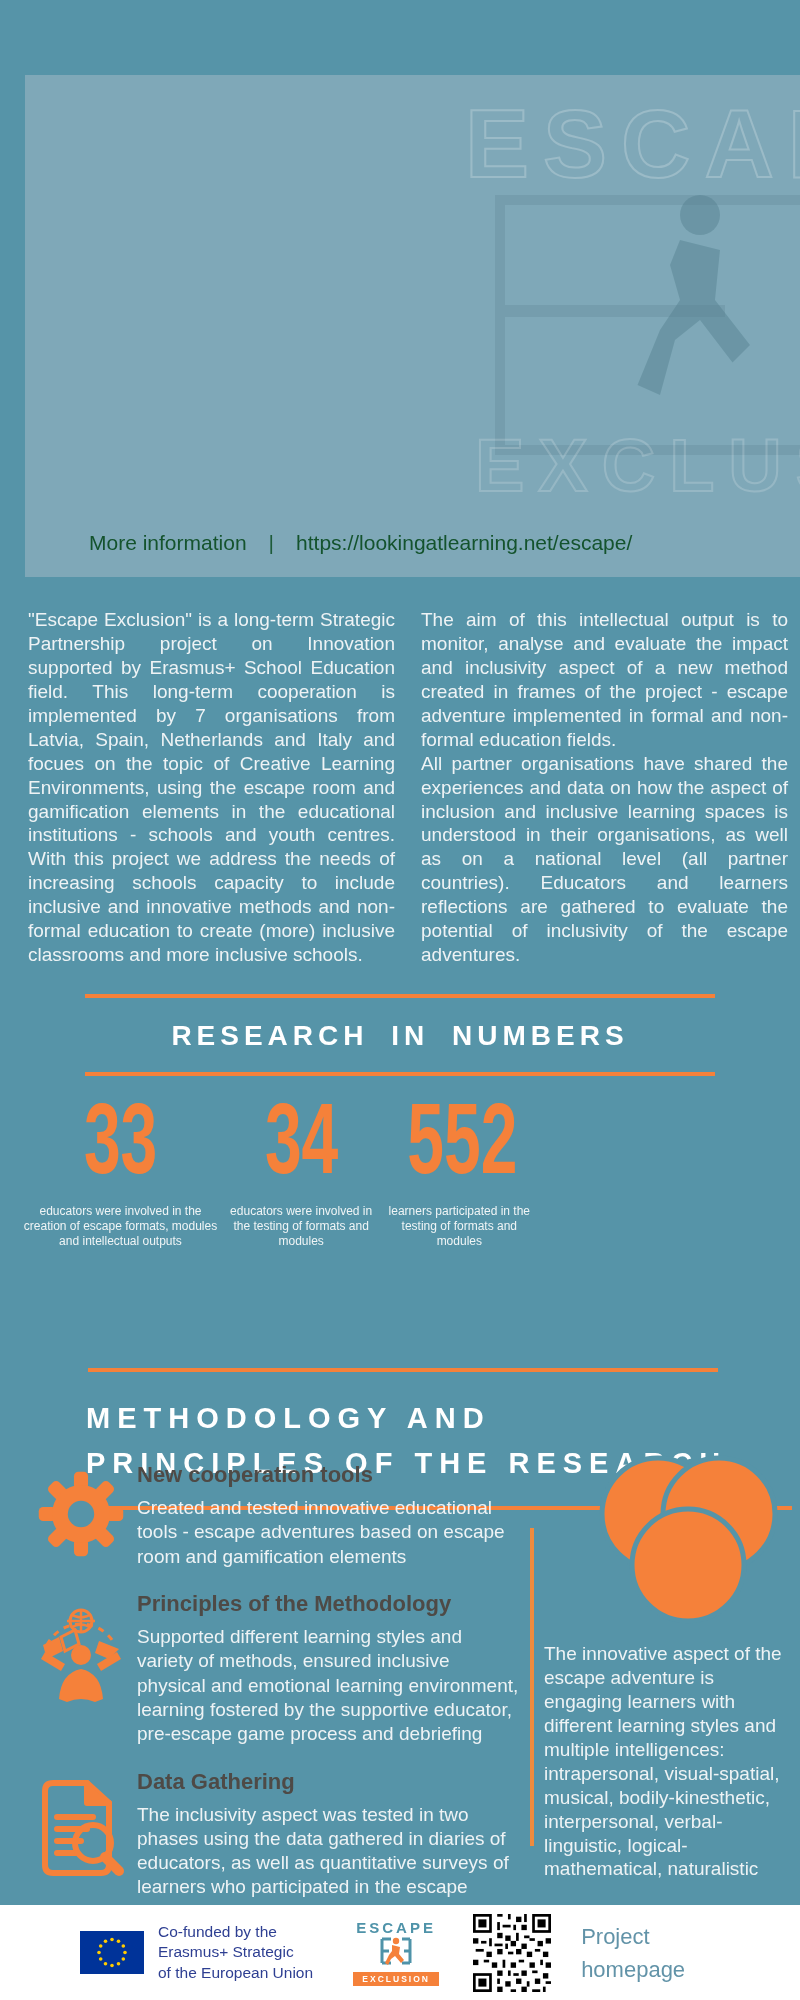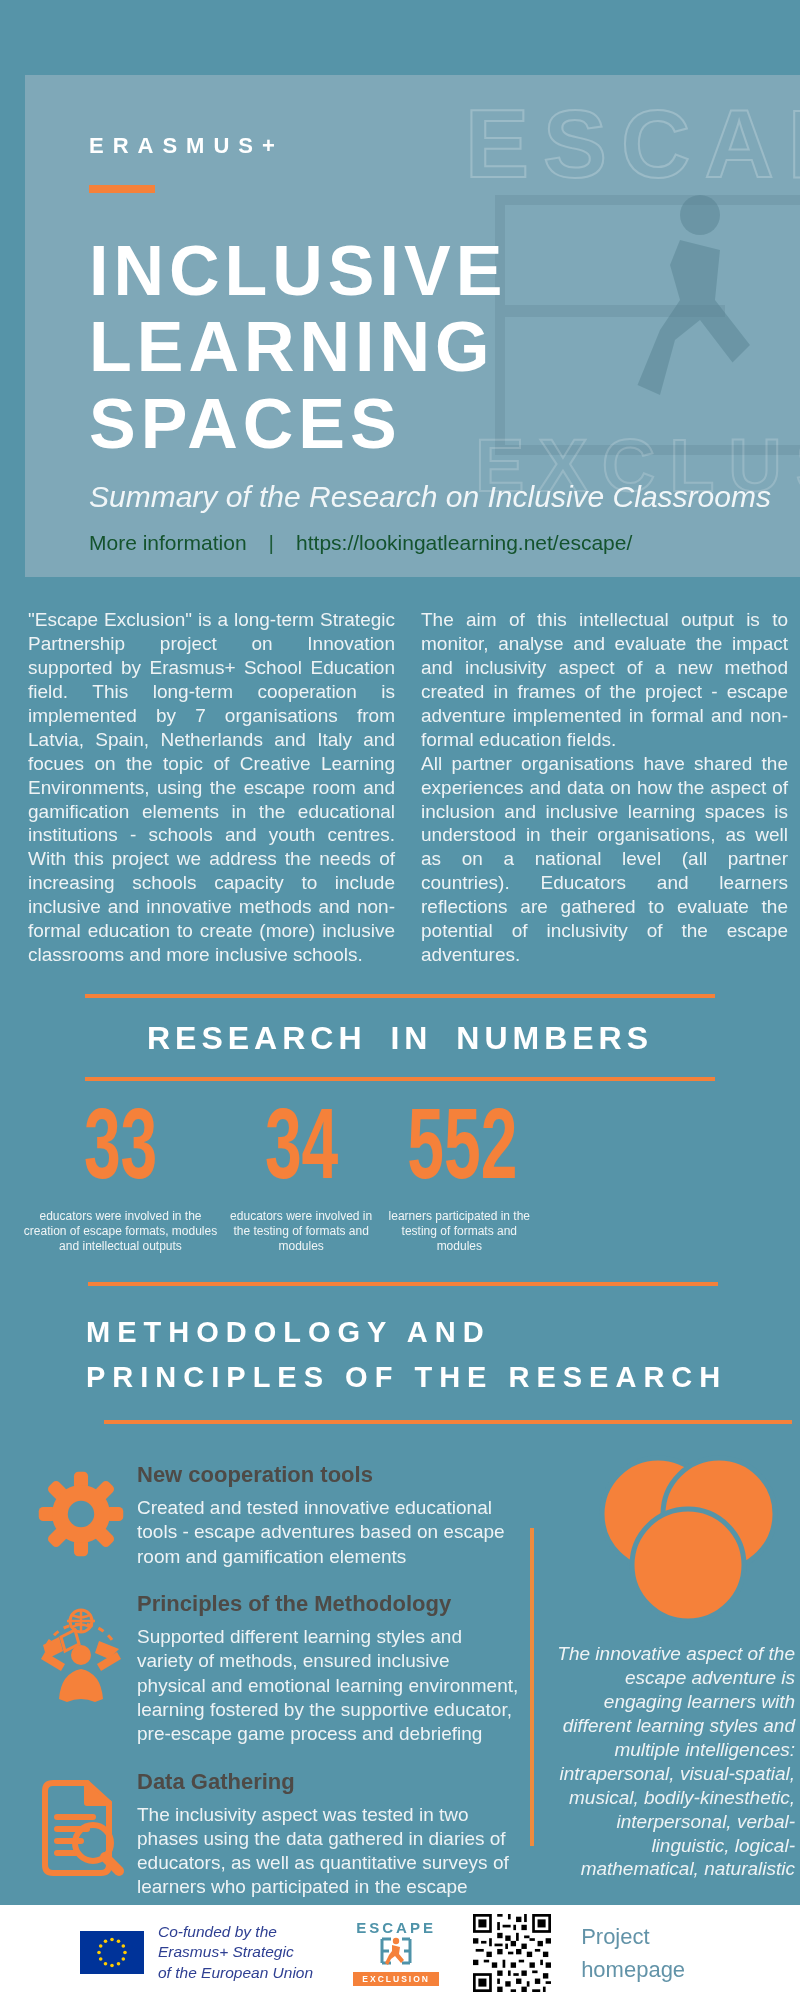--- a/index.html
+++ b/index.html
@@ -26,49 +26,49 @@
 
   
   .intro{position:absolute;top:608px;left:28px;width:760px;display:flex;gap:26px;
          color:#eef3f5;font-size:19px;line-height:1.26;text-align:justify;}
   .intro .col{flex:1;}
   .intro p{margin:0;}
 
   
   .research{position:absolute;top:994px;left:0;width:800px;text-align:center;color:#fff;}
   .rule{height:4px;background:#f5813a;width:630px;margin:0 auto;}
-  .research-title{font-size:32px;font-weight:bold;letter-spacing:5px;word-spacing:10px;margin:22px 0 20px 0;}
+  .research-title{font-size:28px;font-weight:bold;letter-spacing:5px;word-spacing:10px;margin:22px 0 20px 0;}
   .stats{display:grid;grid-template-columns:205px 155px 160px 250px;justify-content:space-between;
          padding:16px 10px 0 18px;}
   .stat-value{font-size:100px;font-weight:bold;color:#f5813a;line-height:.92;
               display:inline-block;transform:scaleX(.66);transform-origin:center;}
   .stat-caption{margin-top:20px;font-size:12px;line-height:1.26;color:#f0f5f6;}
 
   
-  .meth-head{position:absolute;top:1282px;left:0;width:800px;color:#fff;}
+  .meth-head{position:absolute;top:1368px;left:0;width:800px;color:#fff;}
   .meth-head .rule-top{width:630px;margin-left:88px;}
   .meth-title{margin:24px 0 0 86px;font-size:29px;font-weight:bold;letter-spacing:7px;line-height:1.55;}
   .meth-head .rule-bottom{width:688px;margin-left:104px;margin-top:20px;}
 
   
   .meth{position:absolute;top:1462px;left:25px;width:770px;display:flex;}
   .meth-left{flex:0 0 505px;}
   .meth-item{display:flex;margin-bottom:10px;}
   .icon-col{flex:0 0 112px;display:flex;justify-content:center;align-items:flex-start;padding-top:8px;}
   .meth-text h3{margin:0 0 8px 0;font-size:22px;color:#4e4a46;font-weight:bold;}
   .meth-text p{margin:0 8px 12px 0;font-size:19px;line-height:1.28;color:#eef3f5;max-width:385px;}
   .divider{flex:0 0 4px;background:#f08b3e;height:318px;margin-top:66px;}
   .meth-right{flex:1;display:flex;flex-direction:column;padding-left:10px;}
   .venn{margin:-8px 4px 0 auto;}
-  .aside-text{margin-top:16px;font-size:19px;line-height:1.26;color:#eef3f5;text-align:right;font-style:italic;}
+  .aside-text{margin-top:16px;font-size:19px;line-height:1.26;color:#eef3f5;}
 
   
   .footer{position:absolute;left:0;bottom:0;width:800px;height:95px;background:#ffffff;
           display:flex;align-items:center;padding-left:80px;box-sizing:border-box;}
-  .eu-text{margin-left:14px;font-size:15.5px;line-height:1.3;color:#2e3f92;font-style:italic;}
+  .eu-text{margin-left:14px;font-size:15.5px;line-height:1.3;color:#2e3f92;}
   .brand{margin-left:40px;width:86px;text-align:center;}
   .brand-top{font-size:15px;font-weight:bold;letter-spacing:3px;color:#4f93a9;}
   .brand-bar{margin-top:2px;background:#f5813a;color:#fff;font-size:8.5px;font-weight:bold;
              letter-spacing:2px;padding:2px 0;}
   .qr{margin-left:34px;}
   .homepage{margin-left:30px;font-size:22px;line-height:1.5;color:#6293a8;}
 </style>
 </head>
 <body>
 
@@ -78,30 +78,20 @@
     <div class="wm wm-top">ESCAPE</div>
     <div class="wm-maze"></div>
     <svg class="wm-runner" width="170" height="250" viewBox="0 0 68 100">
       <g fill="#54808f">
         <circle cx="38" cy="10" r="8"></circle>
         <path d="M30 20 L46 24 L44 44 L58 62 L51 69 L38 52 L28 60 L22 82 L13 78 L22 56 L30 44 L26 30 Z"></path>
       </g>
     </svg>
     <div class="wm wm-bottom">EXCLUSiON</div>
 
-    <div class="header-content">
-      <div class="eyebrow">ERASMUS+</div>
-      <div class="accent-bar"></div>
-      <div class="page-title">
-        <div>INCLUSIVE</div>
-        <div>LEARNING</div>
-        <div>SPACES</div>
-      </div>
-      <div class="subtitle">Summary of the Research on Inclusive Classrooms</div>
-    </div>
     <div class="info-line">
       <span>More information</span><span class="sep">|</span><span>https://lookingatlearning.net/escape/</span>
     </div>
   </div>
 
   <div class="intro">
     <div class="col">
       <p>"Escape Exclusion" is a long-term Strategic Partnership project on Innovation supported by Erasmus+ School Education field. This long-term cooperation is implemented by 7 organisations from Latvia, Spain, Netherlands and Italy and focues on the topic of Creative Learning Environments, using the escape room and gamification elements in the educational institutions - schools and youth centres. With this project we address the needs of increasing schools capacity to include inclusive and innovative methods and non-formal education to create (more) inclusive classrooms and more inclusive schools.</p>
     </div>
     <div class="col">

